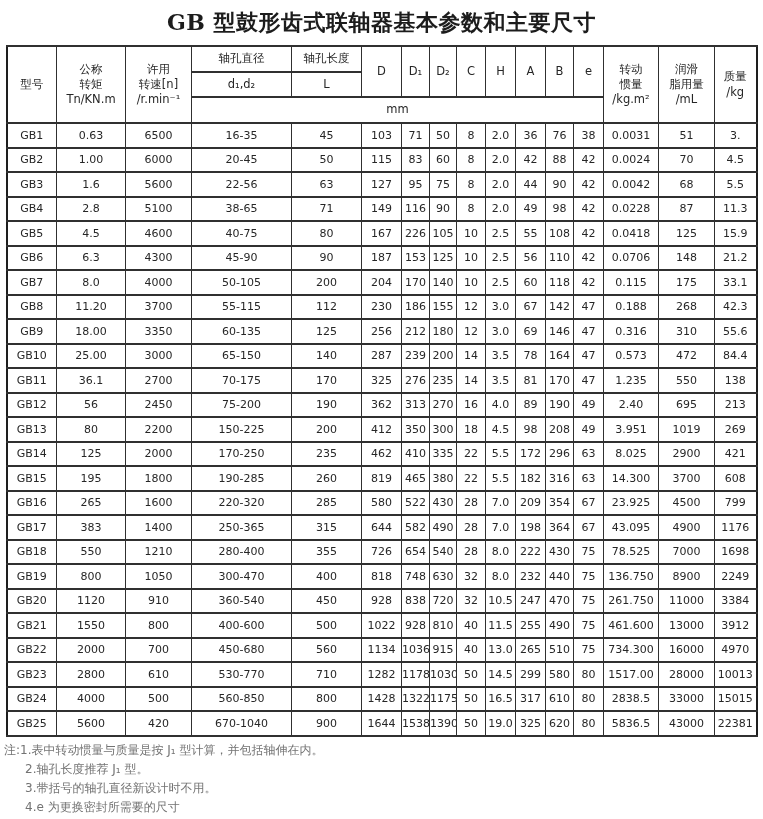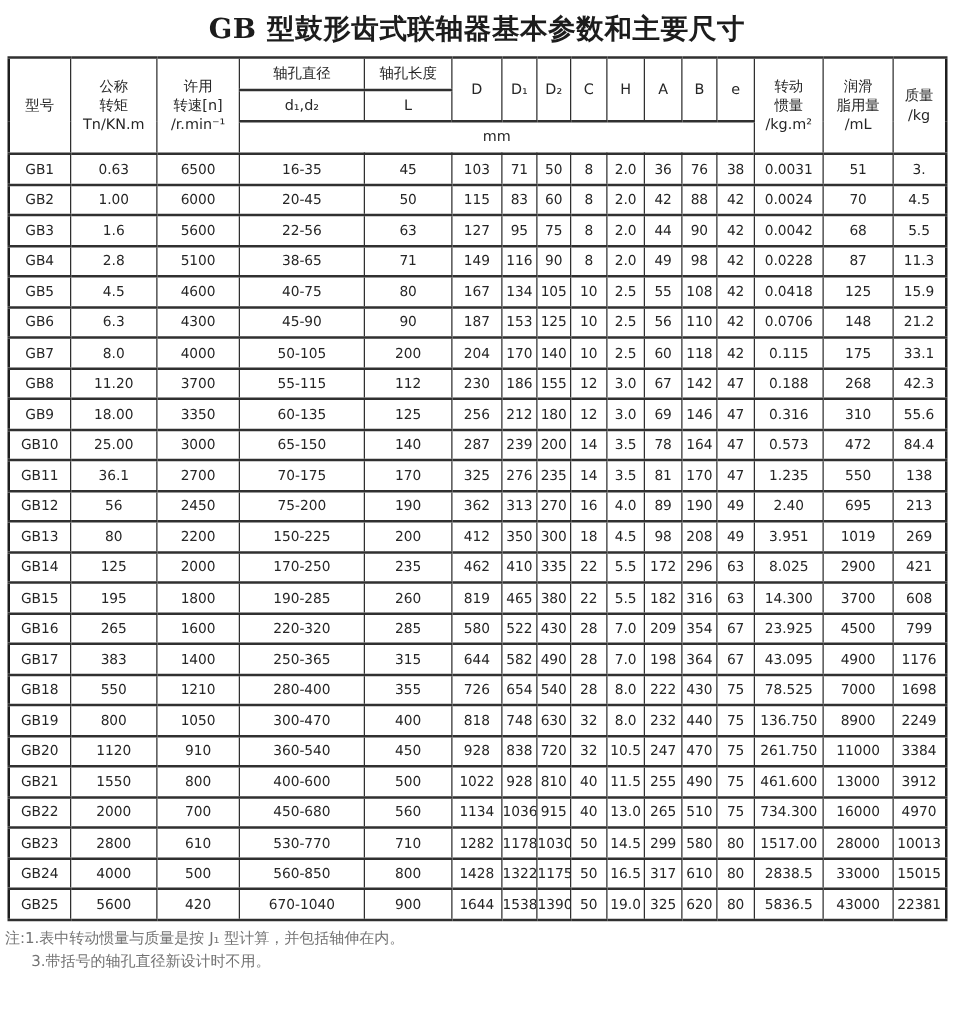--- a/index.html
+++ b/index.html
@@ -193,21 +193,21 @@
           <td>87</td>
           <td>11.3</td>
         </tr>
         <tr>
           <td>GB5</td>
           <td>4.5</td>
           <td>4600</td>
           <td>40-75</td>
           <td>80</td>
           <td>167</td>
-          <td>134</td>
+          <td>226</td>
           <td>105</td>
           <td>10</td>
           <td>2.5</td>
           <td>55</td>
           <td>108</td>
           <td>42</td>
           <td>0.0418</td>
           <td>125</td>
           <td>15.9</td>
         </tr>
@@ -569,16 +569,18 @@
           <td>80</td>
           <td>5836.5</td>
           <td>43000</td>
           <td>22381</td>
         </tr>
       </tbody>
   </table>
 
   <div class="notes">
       <div class="note first">注:1.表中转动惯量与质量是按 J₁ 型计算，并包括轴伸在内。</div>
+      <div class="note indented">2.轴孔长度推荐 J₁ 型。</div>
       <div class="note indented">3.带括号的轴孔直径新设计时不用。</div>
+      <div class="note indented">4.e 为更换密封所需要的尺寸</div>
     </div>
 
 </div>
 
 </body></html>

